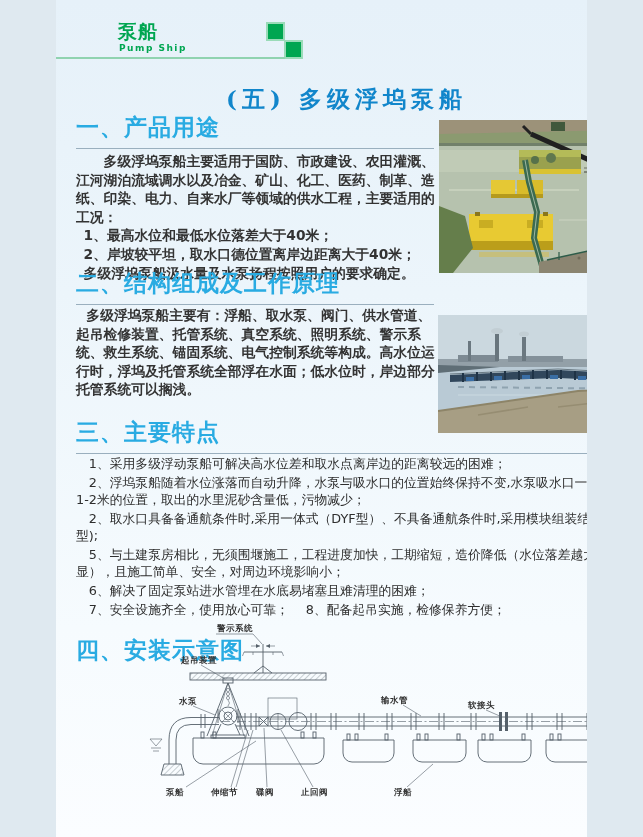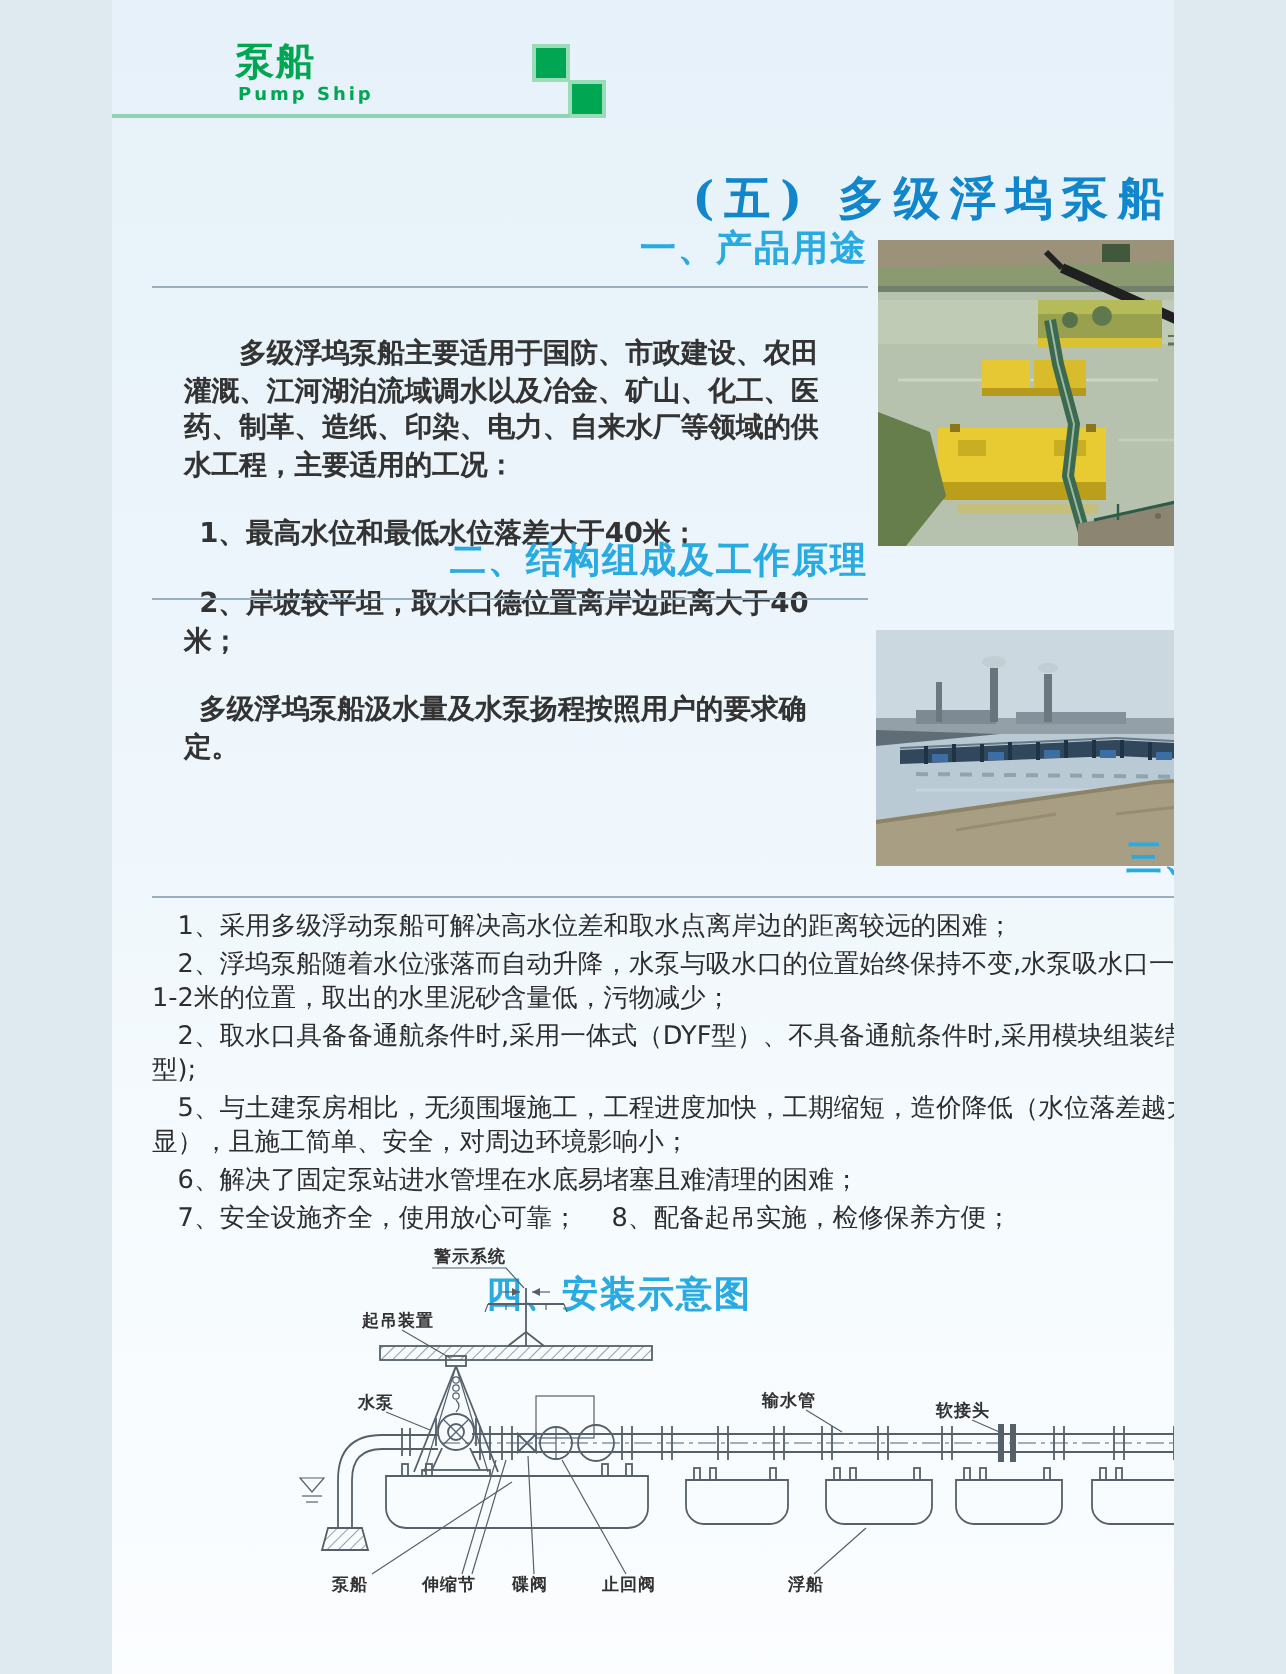--- a/index.html
+++ b/index.html
@@ -10,36 +10,36 @@
   }
   .abs{position:absolute;}
   
   .logo-cn{left:62px;top:22px;font-size:19px;font-weight:800;color:#00a651;letter-spacing:1px;line-height:1;}
   .logo-en{left:63px;top:44px;font-size:9px;font-weight:700;color:#00a651;letter-spacing:1.5px;line-height:1;}
   .sq{width:19px;height:19px;background:#00a651;border:2px solid #9adbb8;box-sizing:border-box;}
   .sq1{left:210px;top:22px;}
   .sq2{left:228px;top:40px;}
   .hdr-line{left:0;top:57px;width:229px;height:2px;background:#90d3b0;}
   
-  .doc-title{left:0;top:84px;width:100%;text-align:right;box-sizing:border-box;padding-left:50px;
+  .doc-title{left:0;top:84px;width:100%;text-align:center;box-sizing:border-box;padding-left:50px;
     color:#1186cb;font-size:23px;font-weight:700;letter-spacing:5px;
     font-family:"DejaVu Serif","Liberation Serif",serif;}
   
-  .sec-head{color:#29abe2;font-size:18px;font-weight:800;letter-spacing:1px;line-height:1;
-    padding-bottom:9px;text-align:right;}
+  .sec-head{color:#29abe2;font-size:23px;font-weight:800;letter-spacing:1px;line-height:1;
+    padding-bottom:9px;}
   .rule{border-bottom:1px solid #9aafbe;}
   .h1{left:20px;top:116px;width:358px;}
   .h2{left:20px;top:272px;width:358px;}
   .h3{left:20px;top:421px;width:601px;}
   .h4{left:20px;top:608px;width:300px;margin-top:31px;}
   
   .body-col{left:20px;width:362px;color:#333;font-size:13.8px;line-height:18.6px;font-weight:600;}
   .b1{top:152px;}
   .b2{top:306px;}
-  .body-col p{margin:16px;}
+  .body-col p{margin:0;}
   .indent2{text-indent:2em;}
   .indent07{text-indent:0.75em;}
   .indent05{text-indent:0.55em;}
   .feat-list{left:20px;top:455px;width:619px;color:#2e2e2e;font-size:12.8px;line-height:17px;font-weight:500;}
   .feat-list p{margin:0 0 2px 0;text-indent:1em;}
   
   .photo{overflow:hidden;}
   .photo svg{display:block;width:100%;height:100%;}
   .ph1{left:383px;top:120px;width:235px;height:153px;}
   .ph2{left:382px;top:315px;width:240px;height:118px;}
@@ -127,20 +127,23 @@
       <polygon points="196,104 212,96 222,104 206,110" fill="#5c7547"></polygon>
       <polyline points="108,140 235,112" fill="none" stroke="#2d5c49" stroke-width="1.5"></polyline>
       <line x1="120" y1="132" x2="120" y2="140" stroke="#2d5c49" stroke-width="1.2"></line>
       <line x1="150" y1="126" x2="150" y2="134" stroke="#2d5c49" stroke-width="1.2"></line>
       <line x1="180" y1="120" x2="180" y2="128" stroke="#2d5c49" stroke-width="1.2"></line>
       <line x1="210" y1="114" x2="210" y2="122" stroke="#2d5c49" stroke-width="1.2"></line>
     </svg>
   </div>
 
   <div class="abs sec-head rule h2">二、结构组成及工作原理</div>
+  <div class="abs body-col b2">
+    <p class="indent07">多级浮坞泵船主要有：浮船、取水泵、阀门、供水管道、起吊检修装置、托管系统、真空系统、照明系统、警示系统、救生系统、锚固系统、电气控制系统等构成。高水位运行时，浮坞及托管系统全部浮在水面；低水位时，岸边部分托管系统可以搁浅。</p>
+  </div>
 
   <div class="abs photo ph2">
     <svg viewBox="0 0 240 118" preserveAspectRatio="none">
       <rect x="0" y="0" width="240" height="60" fill="#cbd8df"></rect>
       <rect x="0" y="44" width="240" height="10" fill="#93a0a8"></rect>
       <rect x="20" y="40" width="40" height="7" fill="#7d8a93"></rect>
       <rect x="70" y="41" width="55" height="6" fill="#84919a"></rect>
       <rect x="150" y="42" width="30" height="5" fill="#8a97a0"></rect>
       <rect x="30" y="26" width="3" height="20" fill="#6b7880"></rect>
       <rect x="57" y="19" width="4" height="27" fill="#68757d"></rect>

